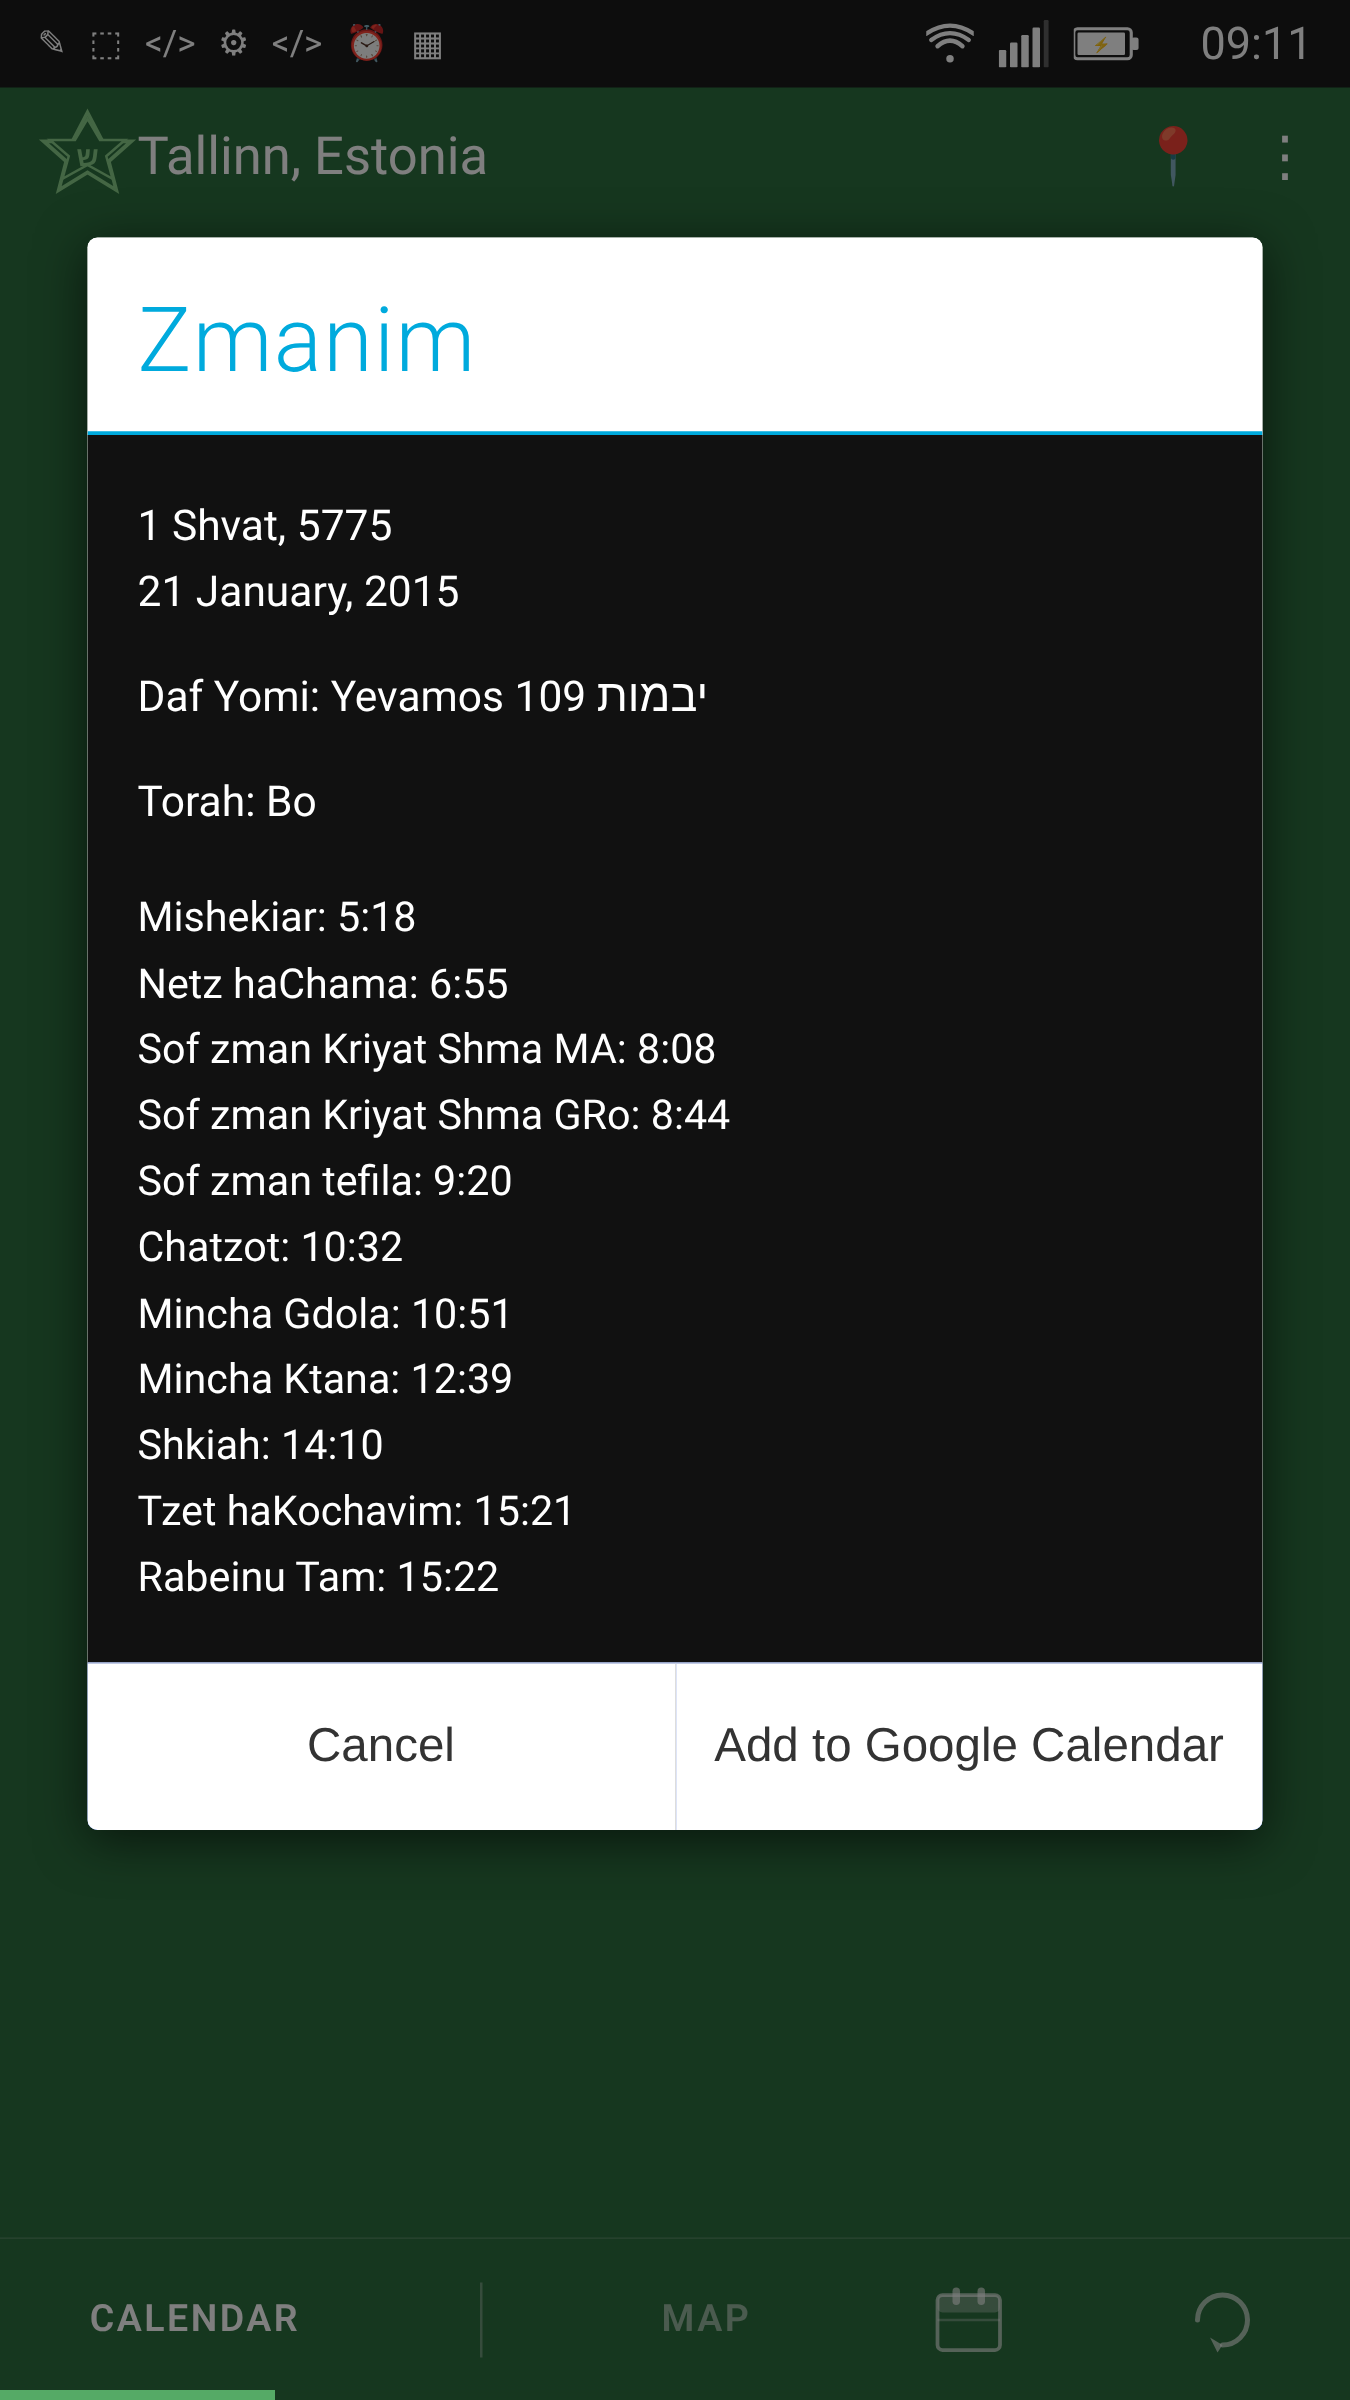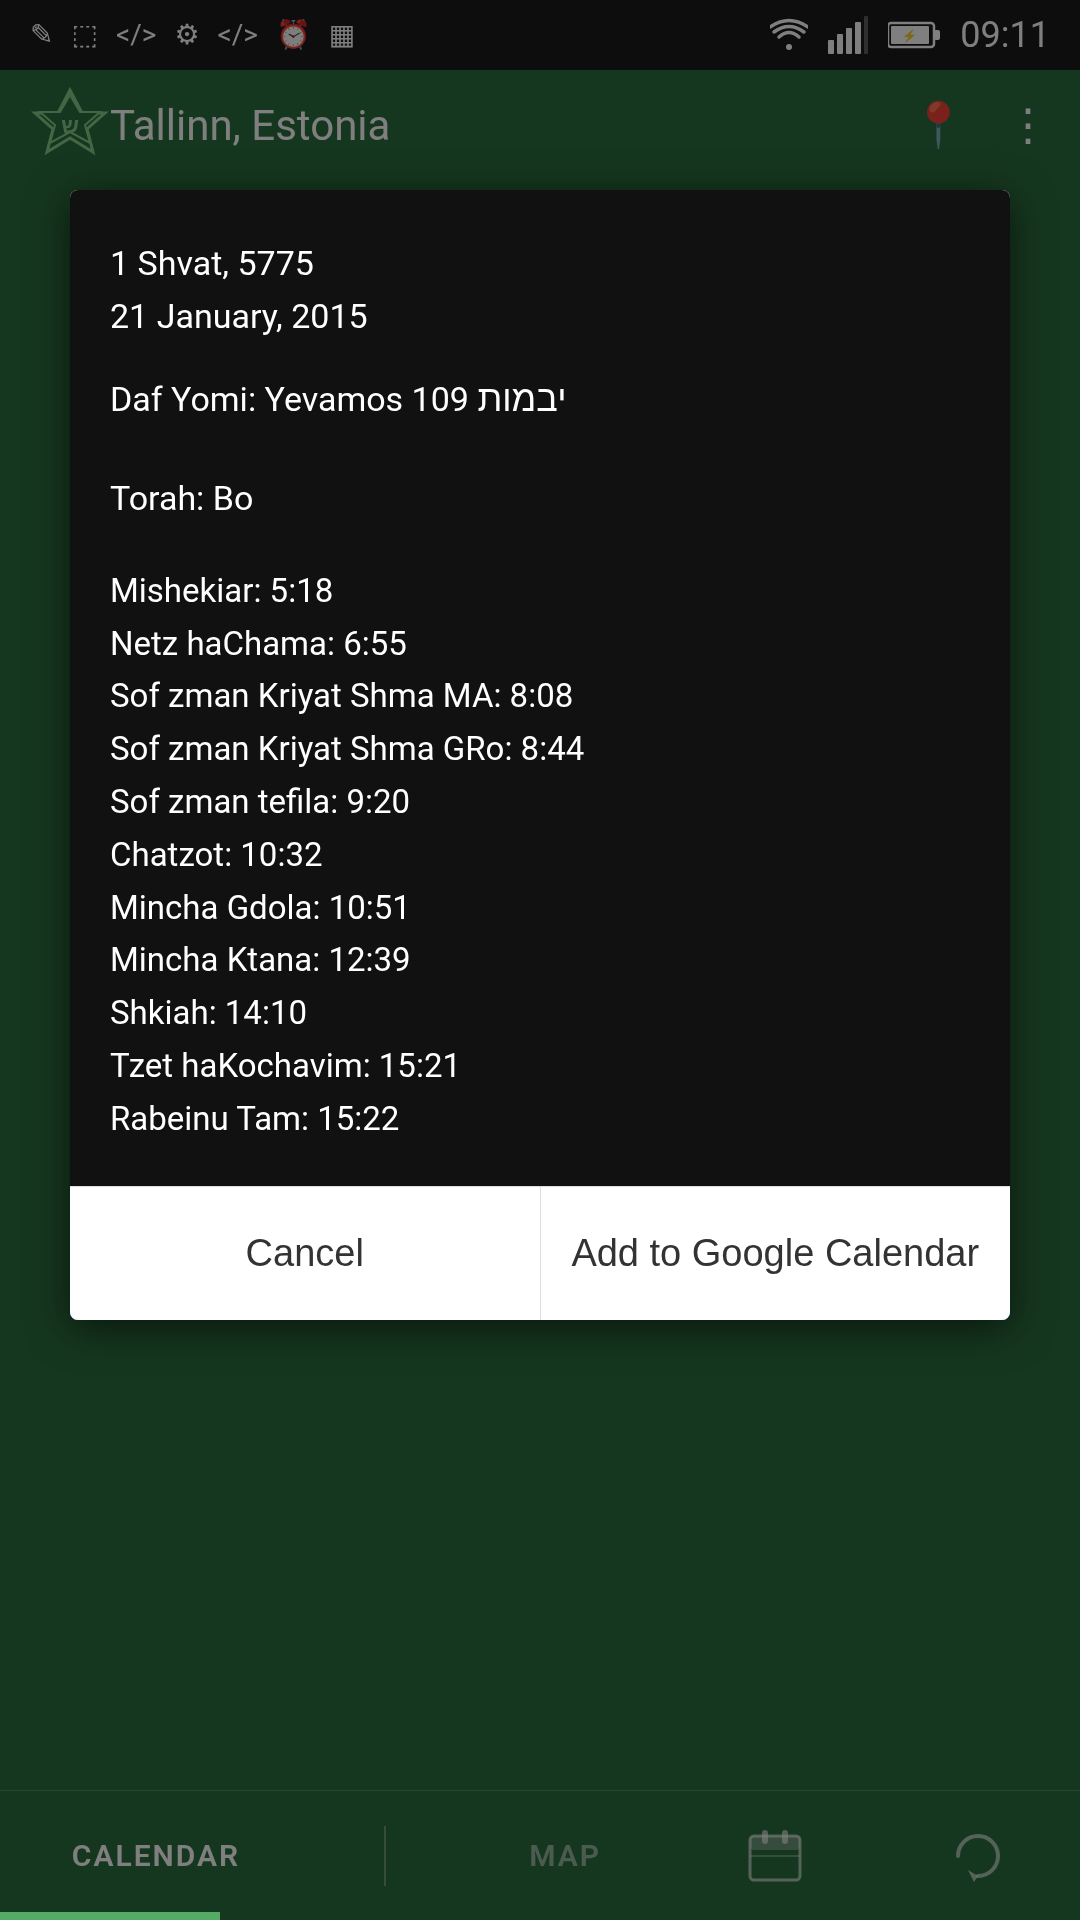--- a/index.html
+++ b/index.html
@@ -41,20 +41,21 @@
     .status-right {
       display: flex;
       align-items: center;
       gap: 20px;
     }
 
     .status-time {
       color: white;
       font-size: 36px;
       font-weight: 400;
+      margin-left: 29px;
     }
 
     
     .app-header {
       width: 100%;
       height: 110px;
       background: #2d6e3e;
       display: flex;
       align-items: center;
       padding: 0 30px;
@@ -141,21 +142,21 @@
     }
 
     .hebrew-text {
       font-size: 36px;
     }
 
     .dialog-torah {
       font-size: 34px;
       color: white;
       line-height: 1.55;
-      margin-top: 14px;
+      margin-top: 0;
     }
 
     .dialog-times {
       margin-top: 10px;
     }
 
     .dialog-time-row {
       font-size: 33px;
       color: white;
       line-height: 1.6;
@@ -297,20 +298,23 @@
   <div class="header-icons">
     <span class="header-icon">📍</span>
     <span class="header-icon">⋮</span>
   </div>
 </div>
 
 <div class="overlay-backdrop"></div>
 
 <div class="dialog">
 
+  <div class="dialog-title-section">
+    <span class="dialog-title">Zmanim</span>
+  </div>
 
   <div class="dialog-content">
 
     <div class="dialog-date-line">1 Shvat, 5775</div>
     <div class="dialog-date-line">21 January, 2015</div>
 
     <div class="dialog-spacer"></div>
 
     <div class="dialog-daf">
       <span>Daf Yomi: Yevamos 109</span>

